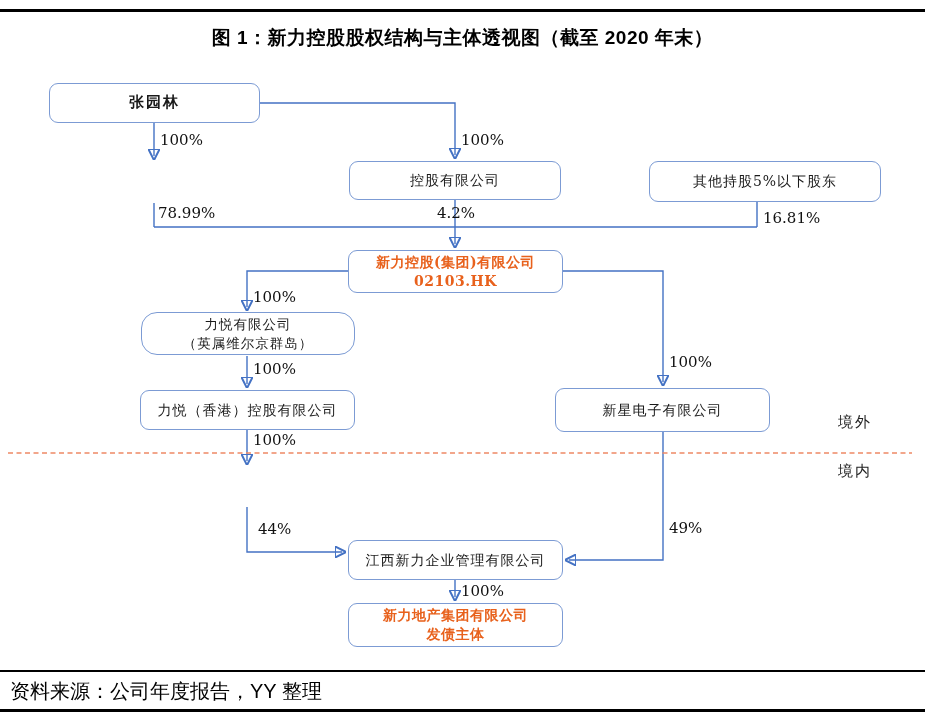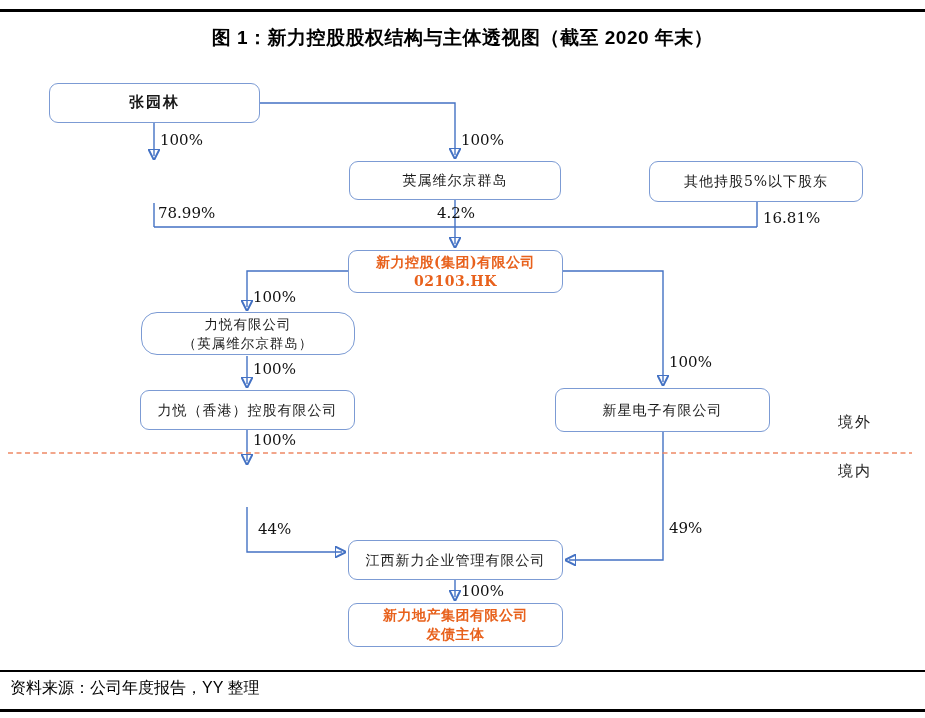--- a/index.html
+++ b/index.html
@@ -27,21 +27,21 @@
   .node.orange{color:#E8611C;font-weight:bold;letter-spacing:.5px;}
   .pct{
     position:absolute;font-family:"DejaVu Serif", serif;font-size:15px;color:#111;
     white-space:nowrap;
   }
   .region{
     position:absolute;font-family:"DejaVu Serif", serif;font-size:15px;color:#222;
     letter-spacing:2px;
   }
   .source{
-    position:absolute;left:10px;top:678px;font-size:16px;color:#000;
+    position:absolute;left:10px;top:678px;font-size:20px;color:#000;
   }
 </style>
 </head>
 <body>
 
 <div class="canvas">
 
   <div class="rule" style="top:9px;height:3px;"></div>
 
   <div class="title">图 1：新力控股股权结构与主体透视图（截至 2020 年末）</div>
@@ -65,24 +65,24 @@
     <path d="M455,580 V597" marker-end="url(#ah)"></path>
     <path class="dashed" d="M8,453 H912"></path>
   </svg>
 
   <div class="node person" style="left:49px;top:83px;width:211px;height:40px;">
     <span>张园林</span>
   </div>
 
 
   <div class="node" style="left:349px;top:161px;width:212px;height:39px;">
-    <span>英属维尔京群岛</span>
+    <span>控股有限公司</span>
   </div>
 
-  <div class="node" style="left:649px;top:161px;width:214px;height:41px;">
+  <div class="node" style="left:649px;top:161px;width:232px;height:41px;">
     <span>其他持股5%以下股东</span>
   </div>
 
   <div class="node orange" style="left:348px;top:250px;width:215px;height:43px;line-height:1.3;">
     <span>新力控股(集团)有限公司</span>
     <span>02103.HK</span>
   </div>
 
   <div class="node" style="left:141px;top:312px;width:214px;height:43px;font-size:13.5px;line-height:1.35;border-radius:16px;">
     <span>力悦有限公司</span>

